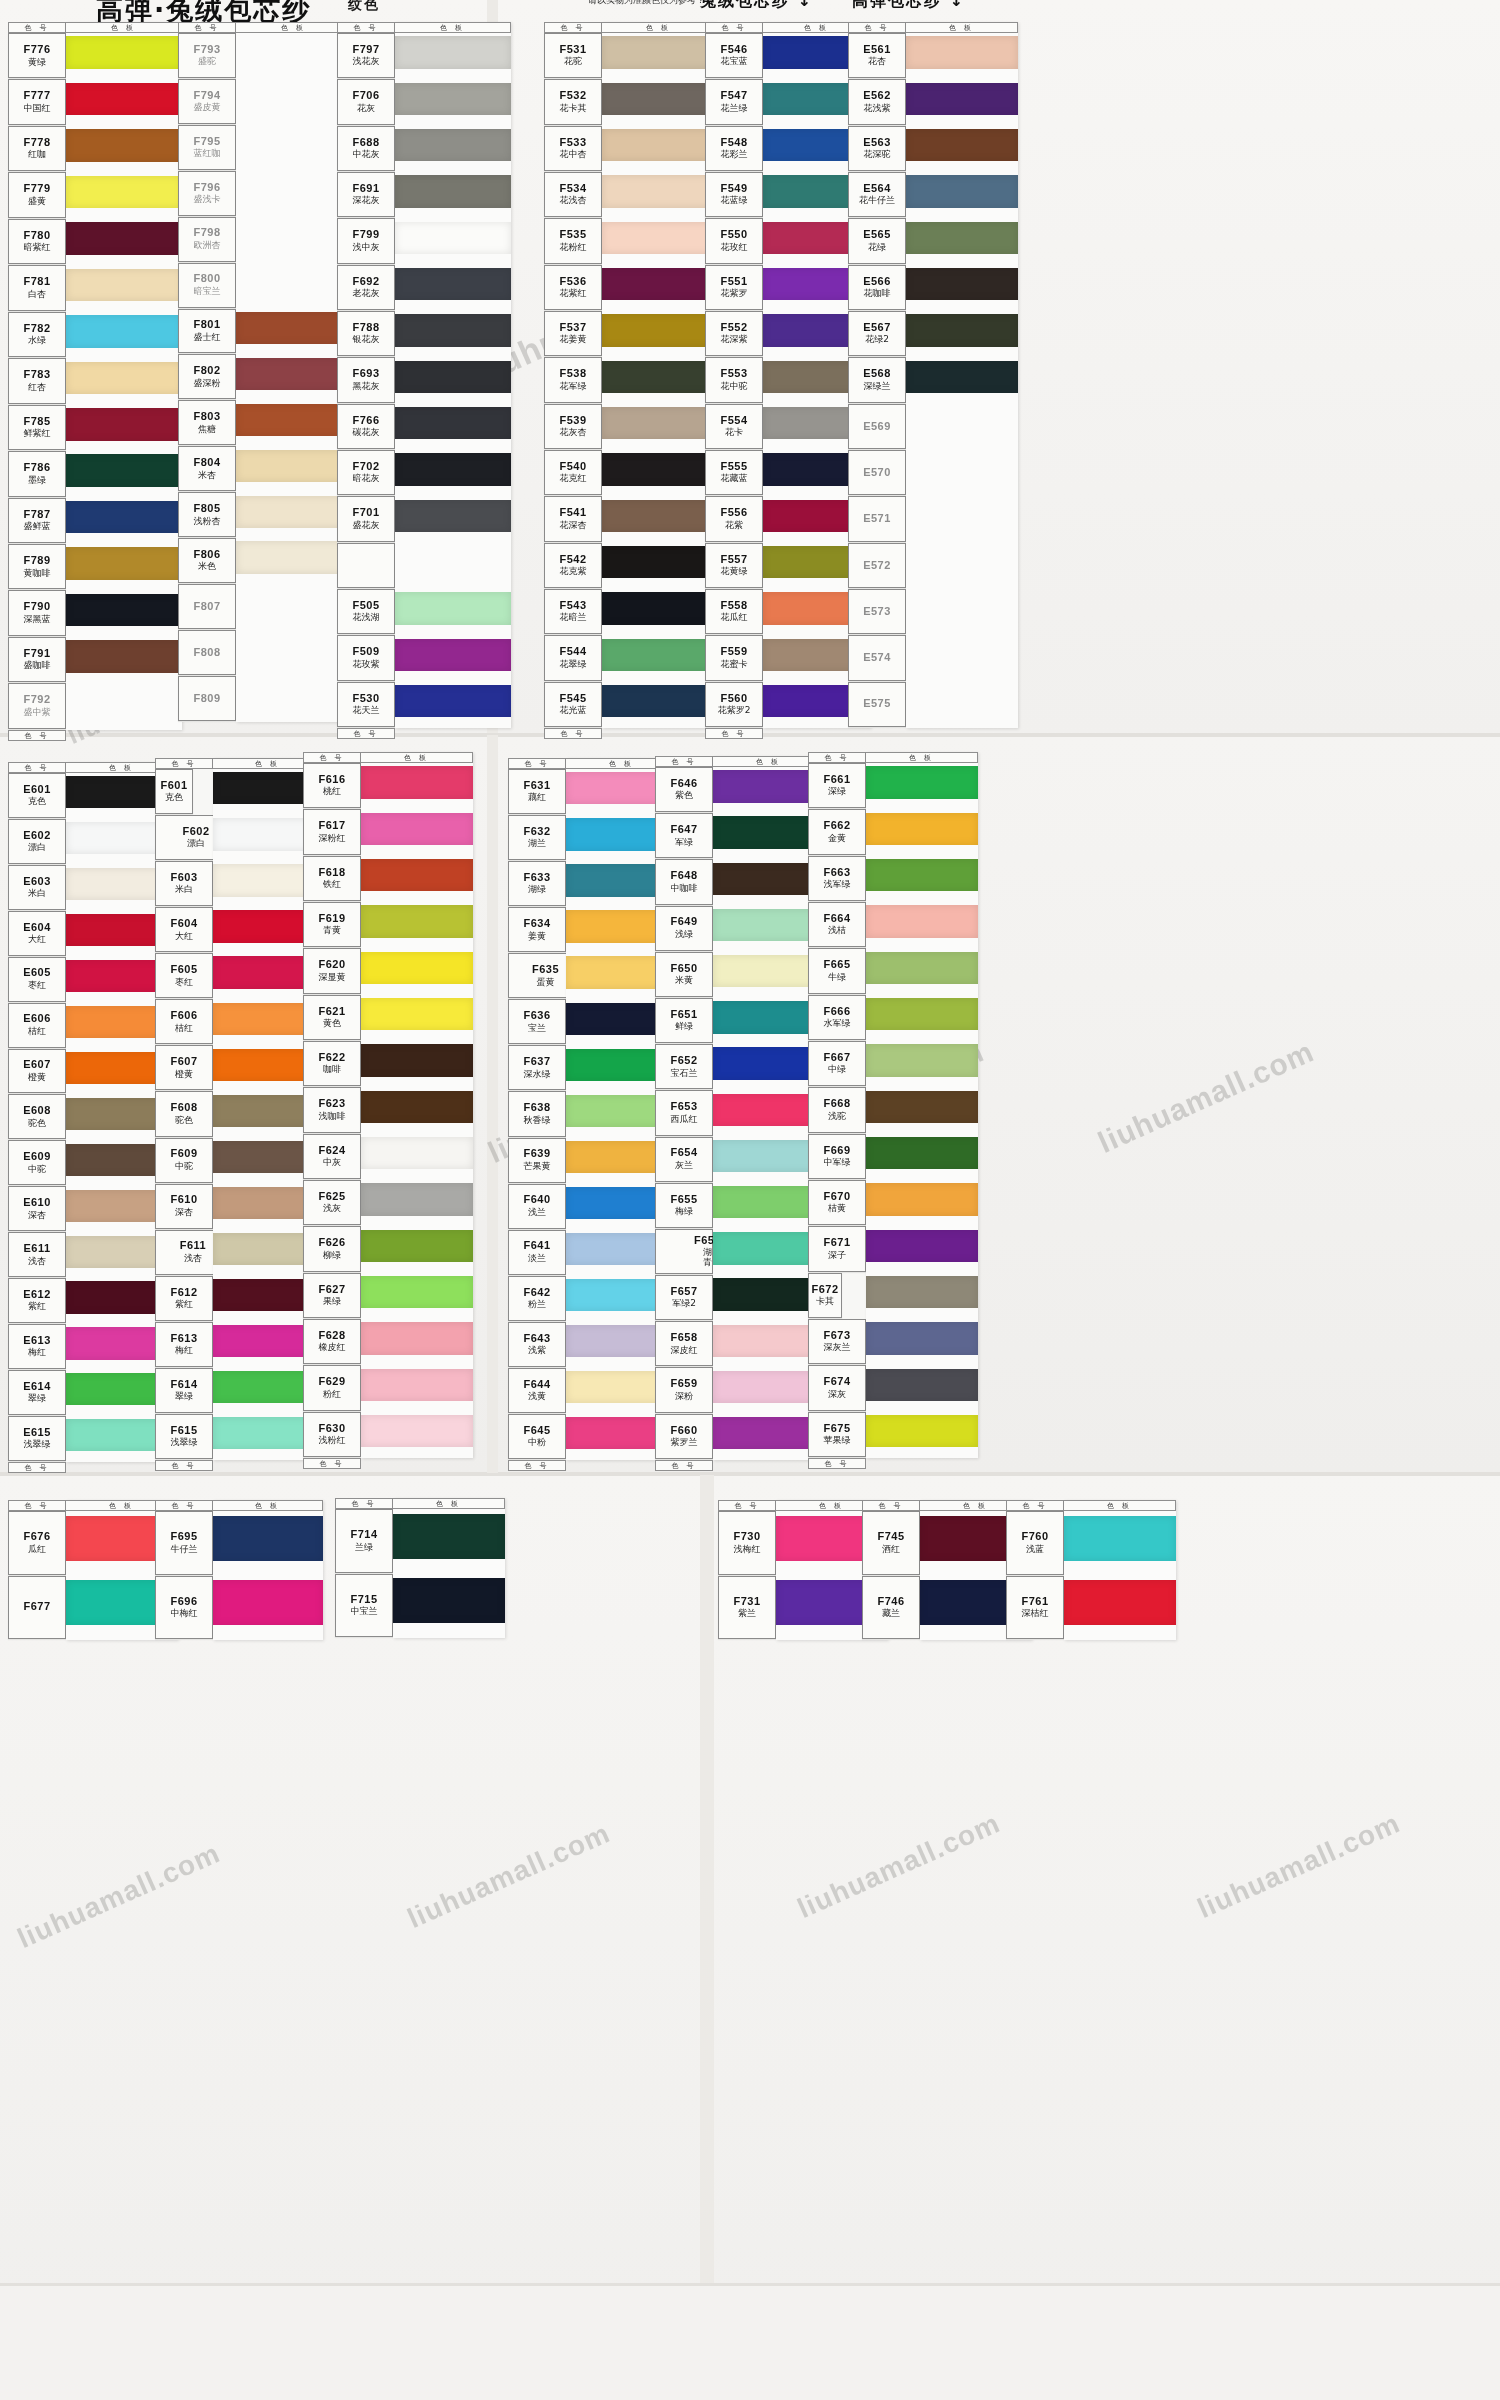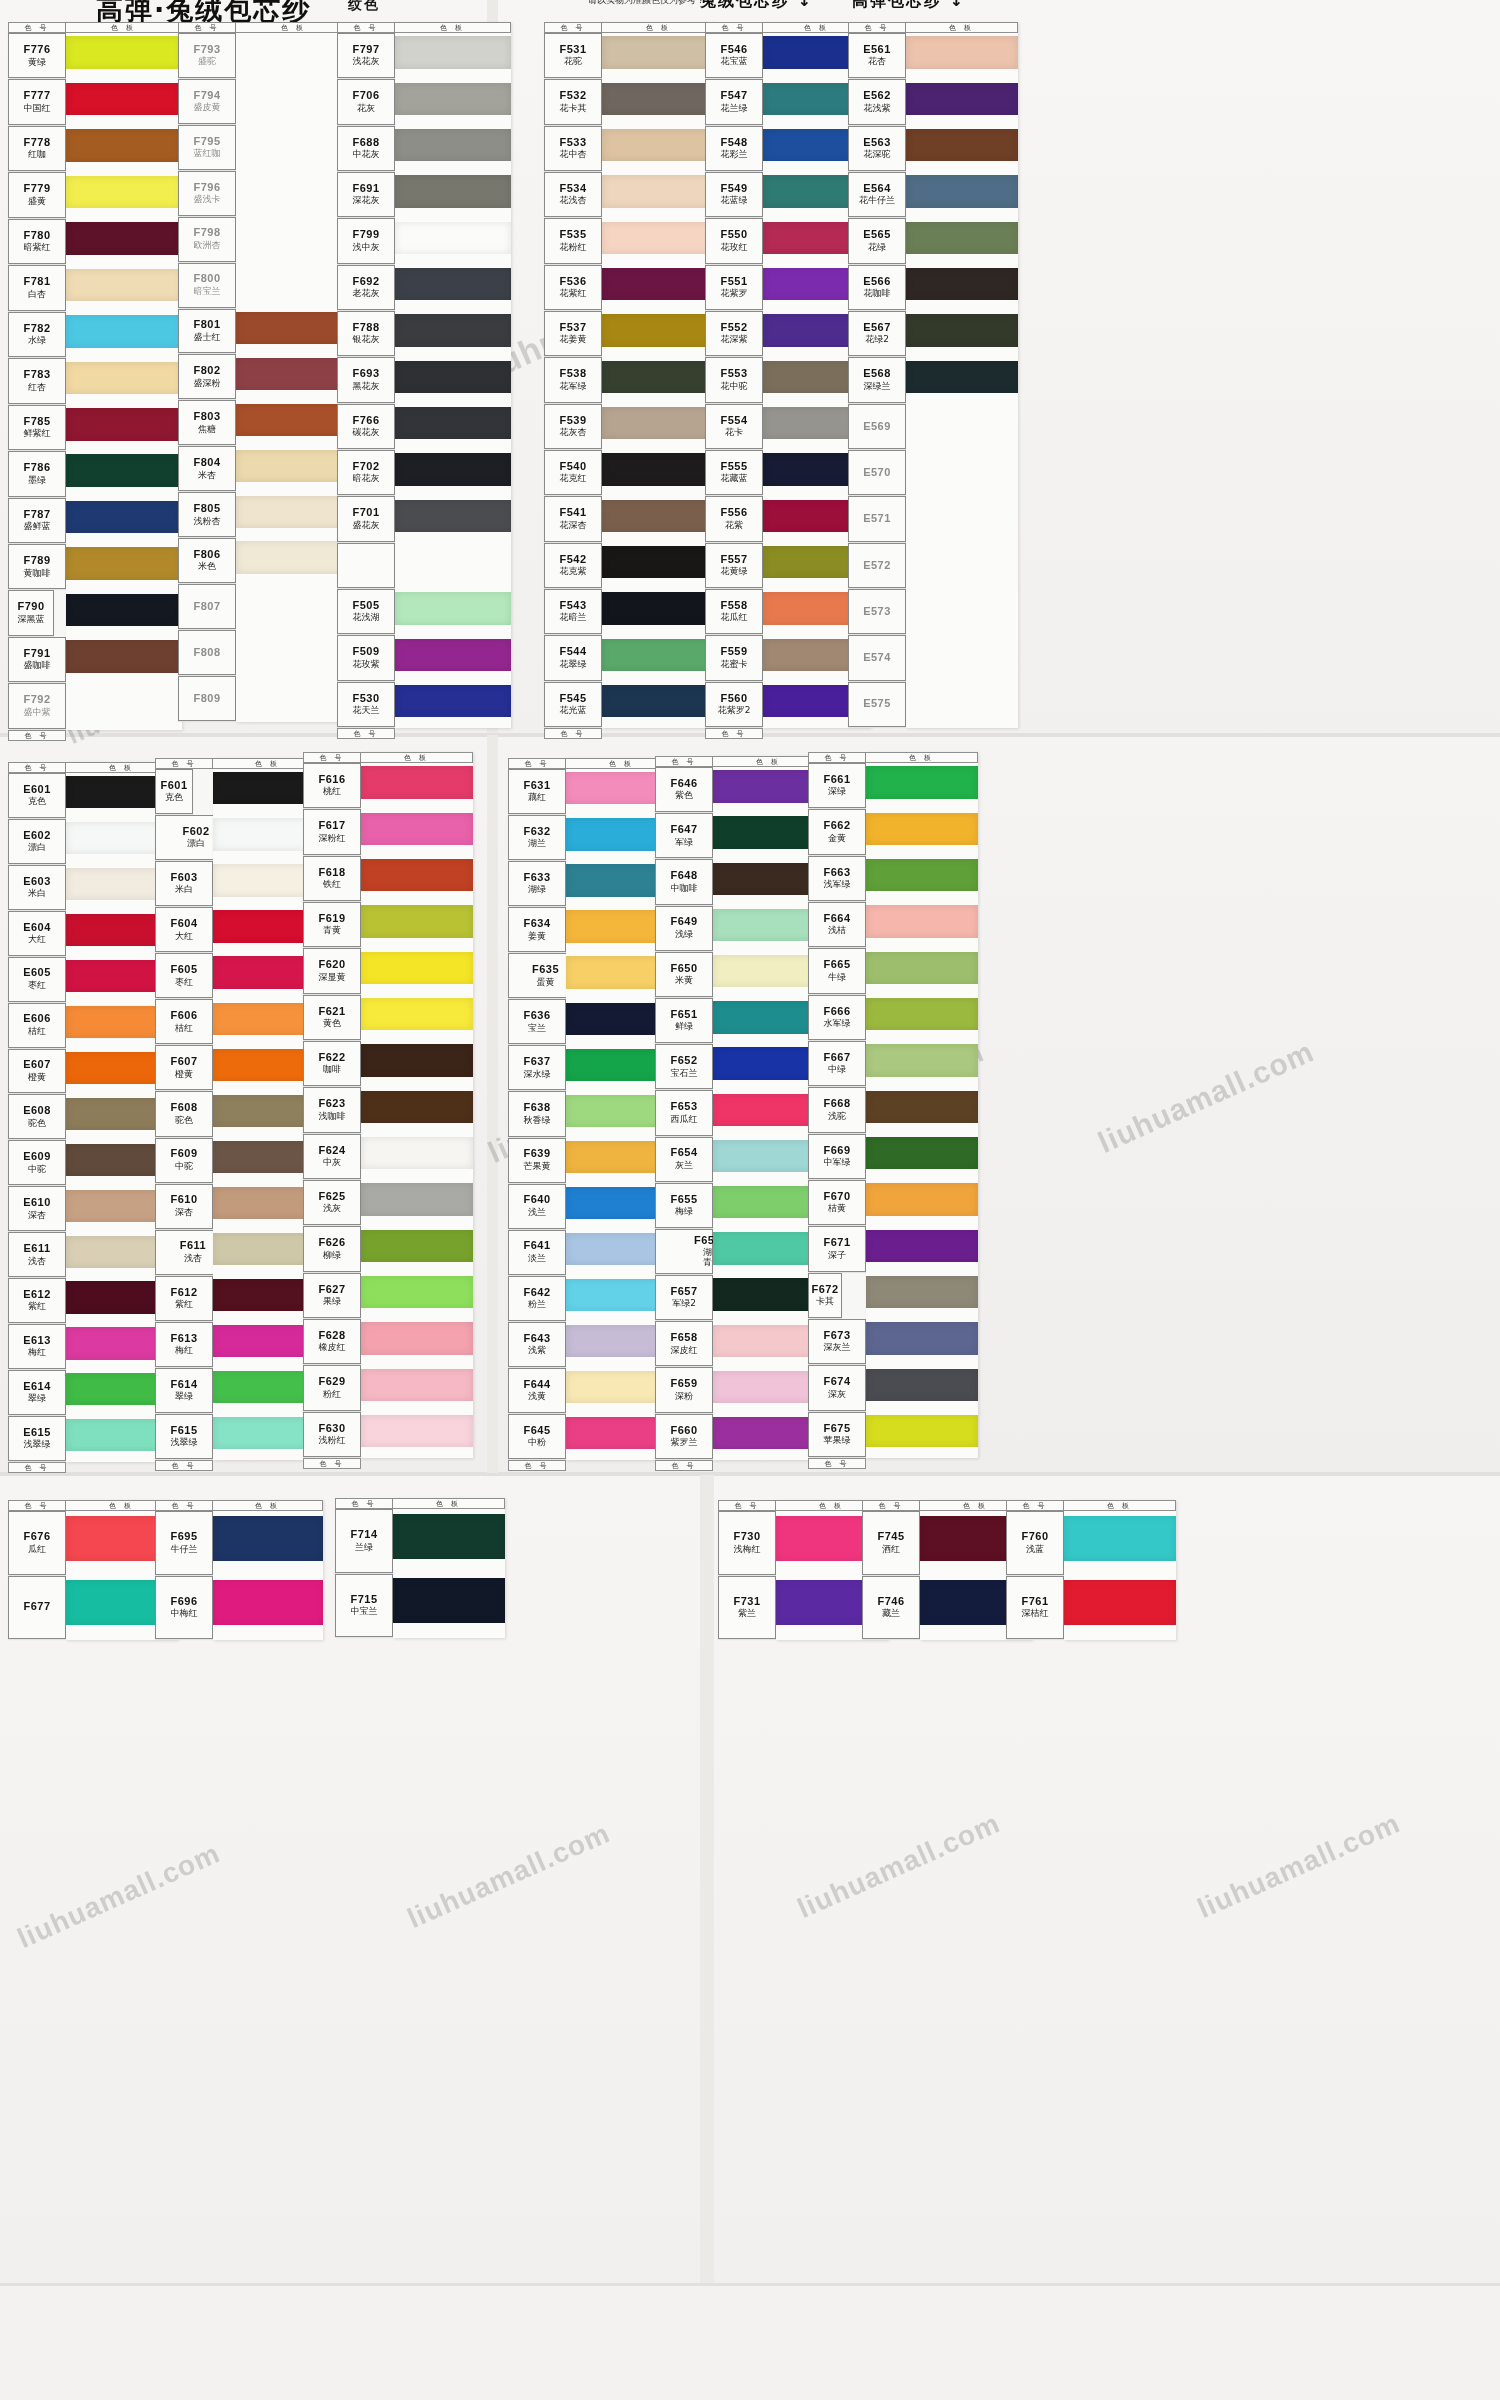--- a/index.html
+++ b/index.html
@@ -143,21 +143,21 @@
           <div class="cn">墨绿</div>
         </div>
         <div class="lbl" style="height: 45.4667px; width: 58px;">
           <div class="code">F787</div>
           <div class="cn">盛鲜蓝</div>
         </div>
         <div class="lbl" style="height: 45.4667px; width: 58px;">
           <div class="code">F789</div>
           <div class="cn">黄咖啡</div>
         </div>
-        <div class="lbl" style="height: 45.4667px; width: 46px;">
+        <div class="lbl" style="height: 45.4667px; width: 58px;">
           <div class="code">F790</div>
           <div class="cn">深黑蓝</div>
         </div>
         <div class="lbl" style="height: 45.4667px; width: 58px;">
           <div class="code">F791</div>
           <div class="cn">盛咖啡</div>
         </div>
         <div class="lbl faded" style="height: 45.4667px; width: 58px;">
           <div class="code">F792</div>
           <div class="cn">盛中紫</div>

